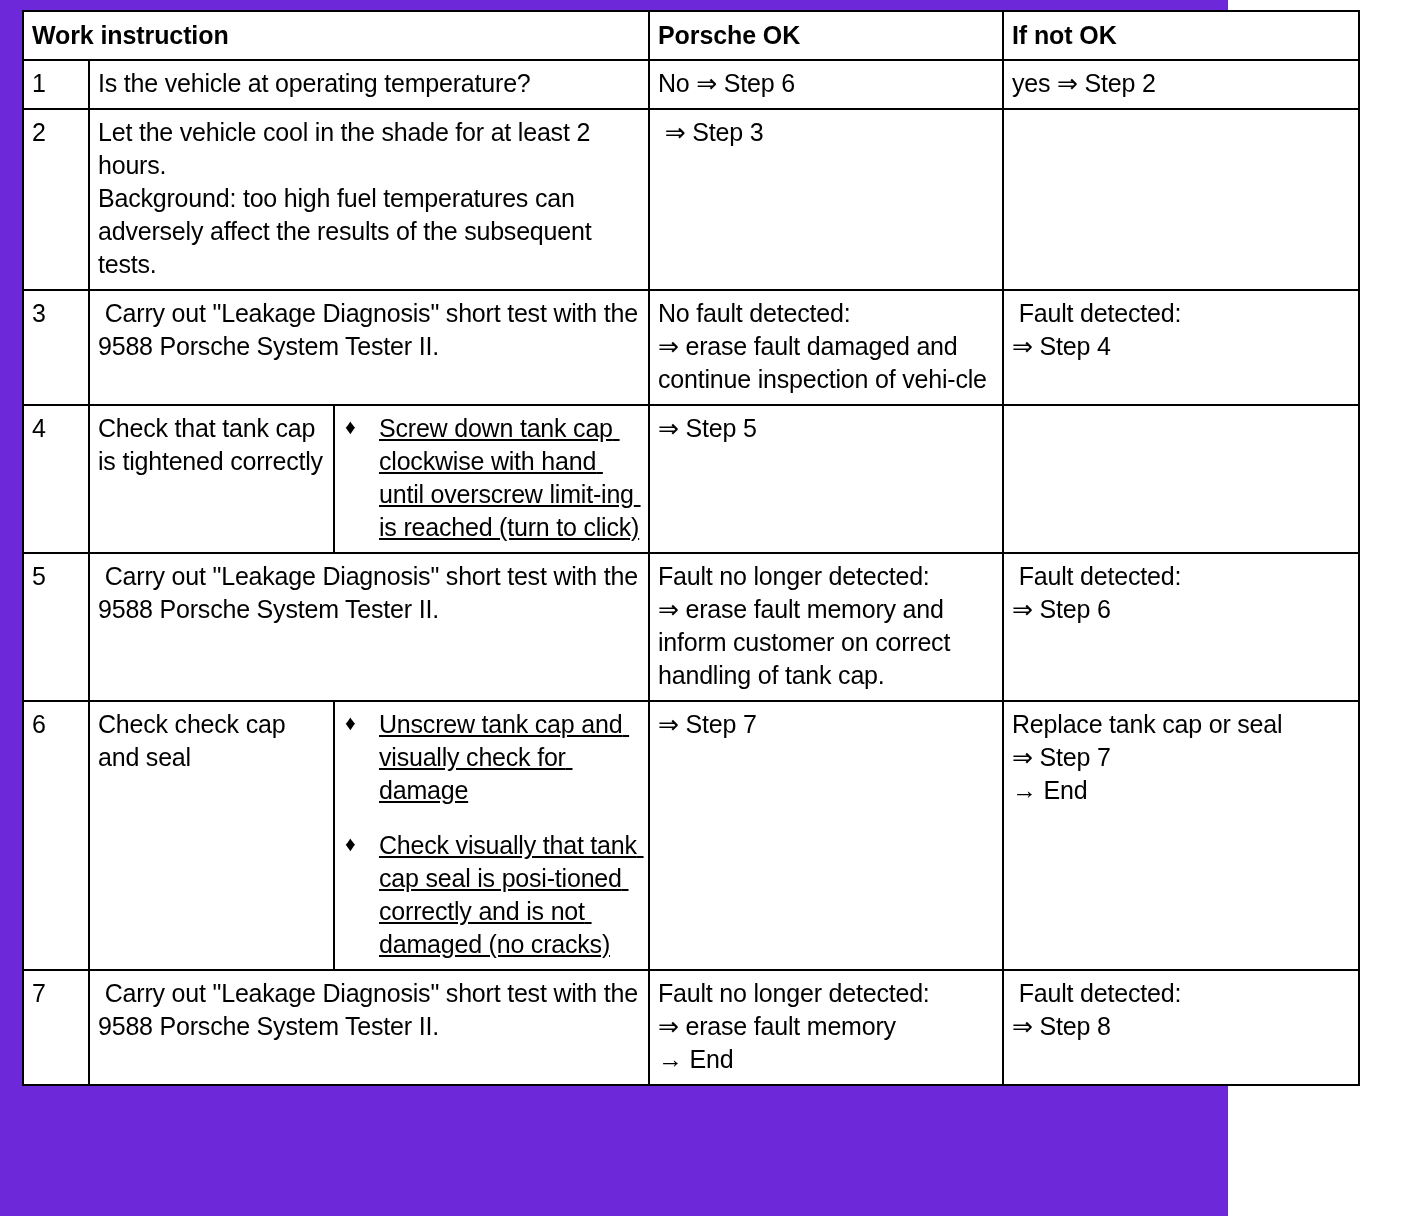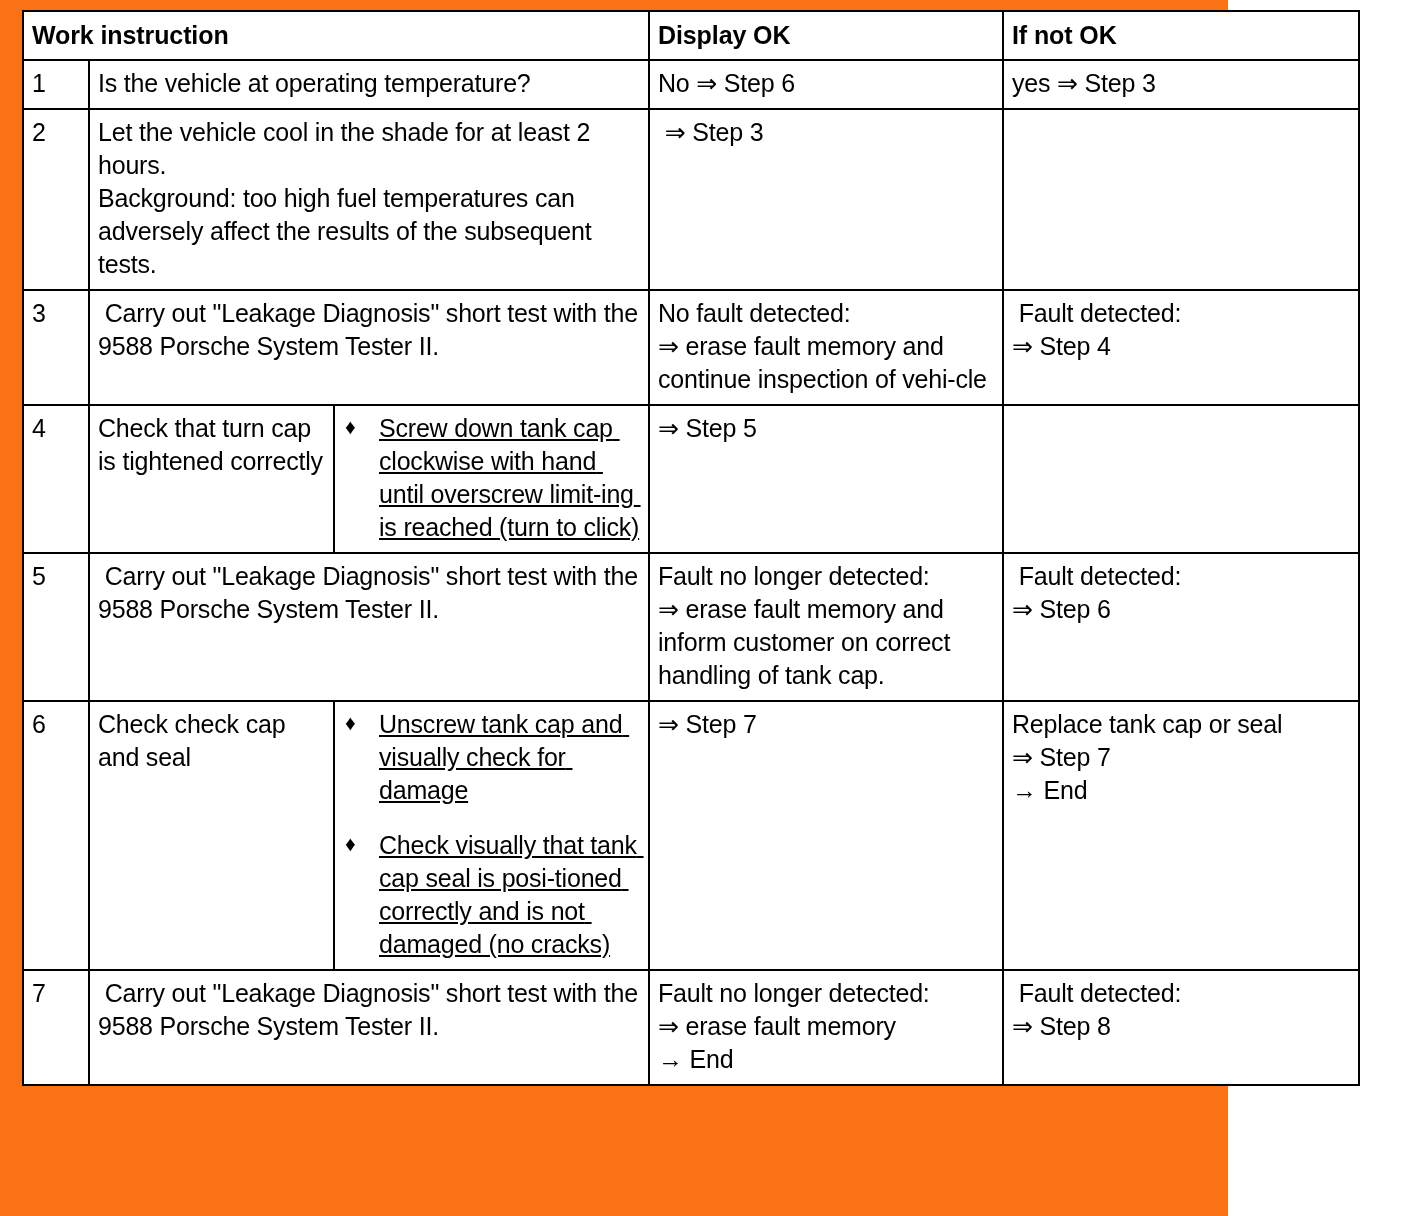--- a/index.html
+++ b/index.html
@@ -11,21 +11,21 @@
     width: 1408px;
     height: 1216px;
     font-family: "Liberation Sans", sans-serif;
     color: #000000;
     overflow: hidden;
   }
   .sheet {
     position: relative;
     width: 1228px;
     height: 1216px;
-    background: #f97316;
+    background: #6d28d9;
   }
   table.work-table {
     position: absolute;
     left: 22px;
     top: 10px;
     width: 1336px;
     border-collapse: collapse;
     table-layout: fixed;
     background: #ffffff;
   }
@@ -112,54 +112,54 @@
       <col class="c-num">
       <col class="c-instr-a">
       <col class="c-instr-b">
       <col class="c-ok">
       <col class="c-notok">
     </colgroup>
 
     <thead>
       <tr>
         <th class="hdr-instr" colspan="3">Work instruction</th>
-        <th class="hdr-ok">Display OK</th>
+        <th class="hdr-ok">Porsche OK</th>
         <th class="hdr-notok">If not OK</th>
       </tr>
     </thead>
 
     <tbody>
 
       <tr>
         <td class="num-cell">1</td>
         <td class="cell-lines" colspan="2">Is the vehicle at operating temperature?</td>
         <td class="cell-lines ok-pad">No ⇒ Step 6</td>
-        <td class="cell-lines notok-pad">yes ⇒ Step 3</td>
+        <td class="cell-lines notok-pad">yes ⇒ Step 2</td>
       </tr>
 
       <tr>
         <td class="num-cell">2</td>
         <td class="cell-lines" colspan="2">Let the vehicle cool in the shade for at least 2 hours.
 Background: too high fuel temperatures can adversely affect the results of the subsequent tests.</td>
         <td class="cell-lines ok-pad"> ⇒ Step 3</td>
         <td class="cell-lines notok-pad"></td>
       </tr>
 
       <tr>
         <td class="num-cell">3</td>
         <td class="cell-lines" colspan="2"> Carry out "Leakage Diagnosis" short test with the 9588 Porsche System Tester II.</td>
         <td class="cell-lines ok-pad">No fault detected:
-⇒ erase fault memory and continue inspection of vehi-cle</td>
+⇒ erase fault damaged and continue inspection of vehi-cle</td>
         <td class="cell-lines notok-pad"> Fault detected:
 ⇒ Step 4</td>
       </tr>
 
       <tr>
         <td class="num-cell">4</td>
-        <td class="cell-lines">Check that turn cap is tightened correctly</td>
+        <td class="cell-lines">Check that tank cap is tightened correctly</td>
         <td>
           <ul class="bullets">
             <li>
               <span class="bullet-mark">♦</span>
               <span class="bullet-text">Screw down tank cap clockwise with hand until overscrew limit-ing is reached (turn to click)</span>
             </li>
           </ul>
         </td>
         <td class="cell-lines ok-pad">⇒ Step 5</td>
         <td class="cell-lines notok-pad"></td>

